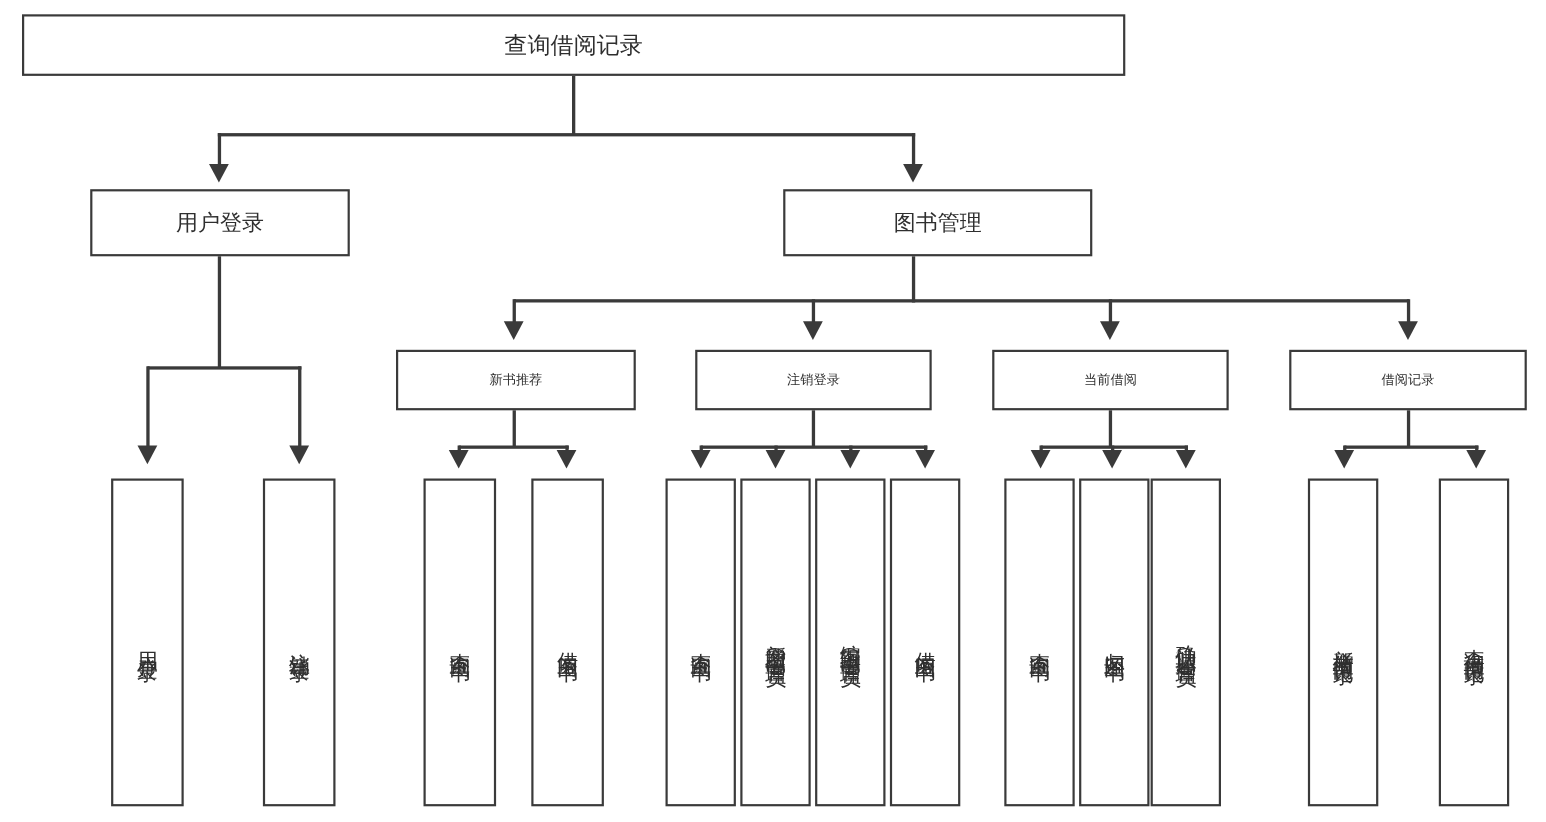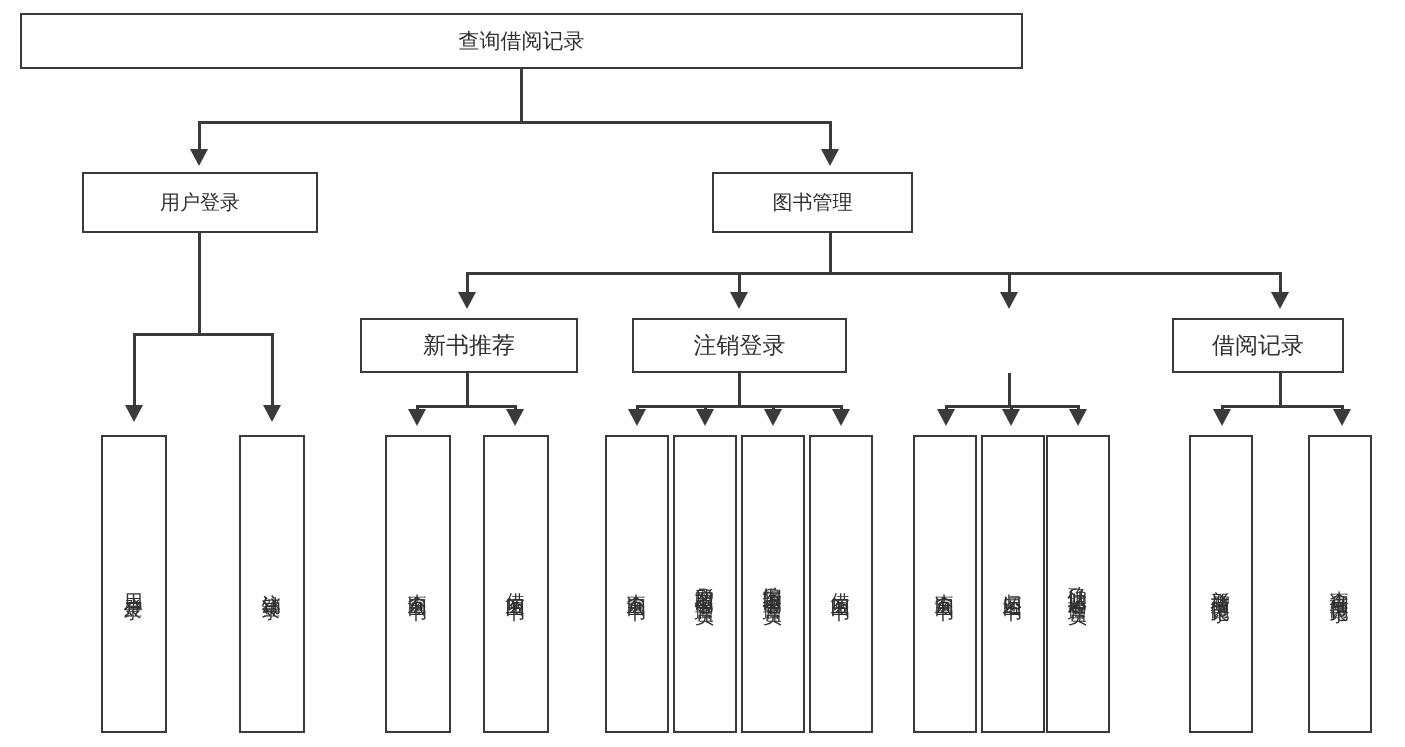--- a/index.html
+++ b/index.html
@@ -32,21 +32,21 @@
     line-height: 1.28;
     color: #2f2f2f;
   }
   .node.root {
     font-size: 21px;
   }
   .node.level1 {
     font-size: 20px;
   }
   .node.level2 {
-    font-size: 23px;
+    font-size: 12px;
   }
   .node.leaf {
     font-size: 19px;
     writing-mode: vertical-rl;
     text-orientation: upright;
     letter-spacing: 3px;
     padding: 6px 0;
     white-space: nowrap;
   }
   .node.leaf .vtext {
@@ -97,21 +97,21 @@
 
   <div class="vline" style="left:198px; top:121px; height:30px;"></div>
   <div class="arrow" style="left:190px; top:149px;"></div>
   <div class="vline" style="left:829px; top:121px; height:30px;"></div>
   <div class="arrow" style="left:821px; top:149px;"></div>
 
   <div class="node level1" style="left:82px; top:172px; width:236px; height:61px;">
     <span>用户登录</span>
   </div>
 
-  <div class="node level1" style="left:712px; top:172px; width:201px; height:61px;">
+  <div class="node level1" style="left:712px; top:172px; width:281px; height:61px;">
     <span>图书管理</span>
   </div>
 
   <div class="vline" style="left:198px; top:233px; height:102px;"></div>
   <div class="hline" style="left:134px; top:333px; width:140px;"></div>
   <div class="vline" style="left:133px; top:333px; height:74px;"></div>
   <div class="arrow" style="left:125px; top:405px;"></div>
   <div class="vline" style="left:271px; top:333px; height:74px;"></div>
   <div class="arrow" style="left:263px; top:405px;"></div>
 
@@ -129,21 +129,24 @@
 
   <div class="vline" style="left:1279px; top:272px; height:22px;"></div>
   <div class="arrow" style="left:1271px; top:292px;"></div>
 
   <div class="node level2" style="left:360px; top:318px; width:218px; height:55px;">
     <span>新书推荐</span>
   </div>
   <div class="node level2" style="left:632px; top:318px; width:215px; height:55px;">
     <span>注销登录</span>
   </div>
-  <div class="node level2" style="left:1172px; top:318px; width:172px; height:55px;">
+  <div class="node level2" style="left:902px; top:318px; width:215px; height:55px;">
+    <span>当前借阅</span>
+  </div>
+  <div class="node level2" style="left:1172px; top:318px; width:216px; height:55px;">
     <span>借阅记录</span>
   </div>
 
   <div class="vline" style="left:466px; top:373px; height:34px;"></div>
   <div class="hline" style="left:417px; top:405px; width:100px;"></div>
   <div class="vline" style="left:416px; top:405px; height:8px;"></div>
   <div class="arrow" style="left:408px; top:409px;"></div>
   <div class="vline" style="left:514px; top:405px; height:8px;"></div>
   <div class="arrow" style="left:506px; top:409px;"></div>
 

